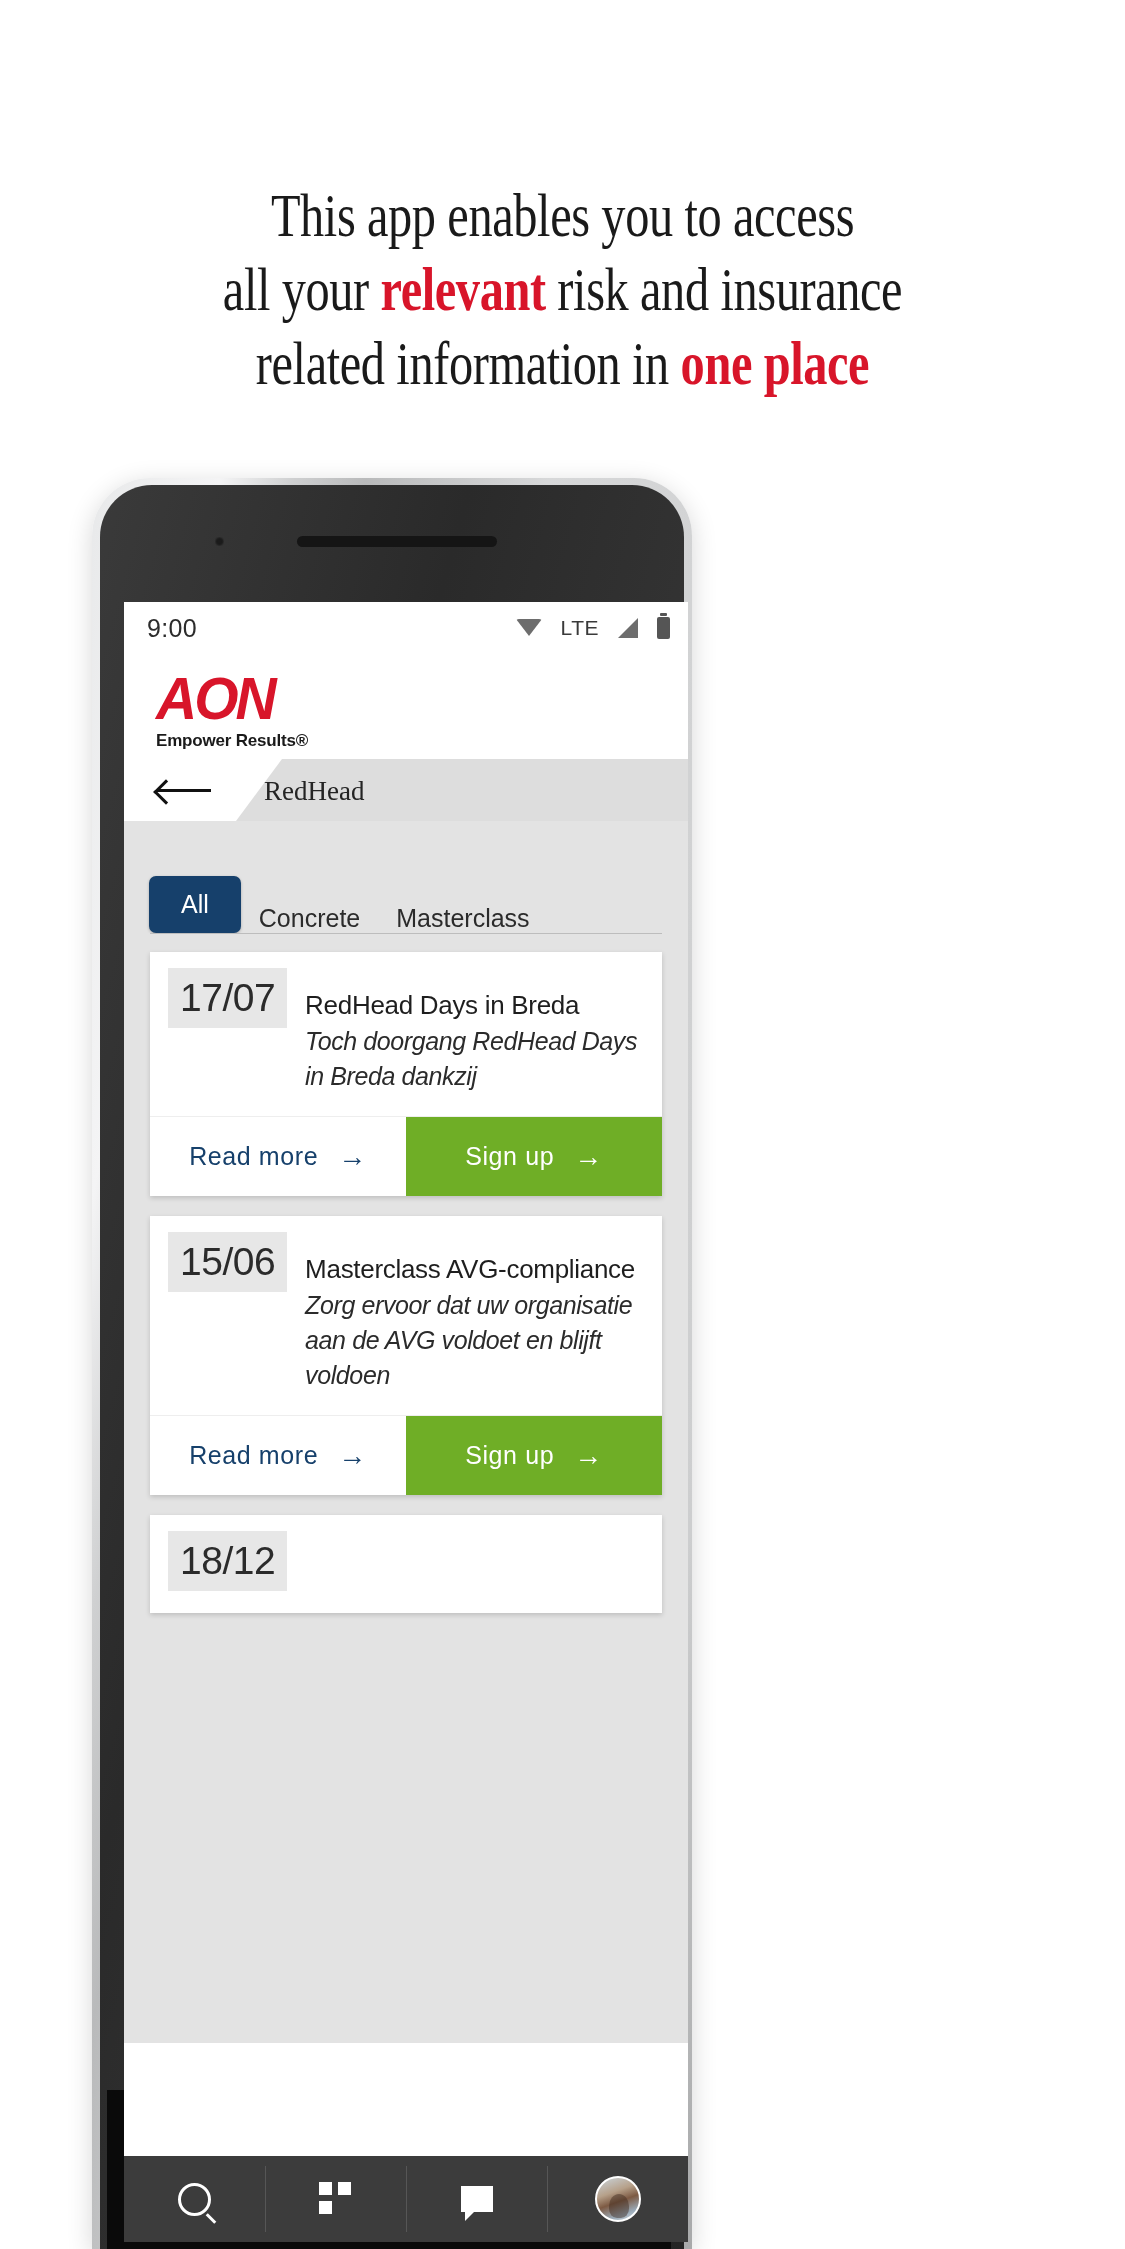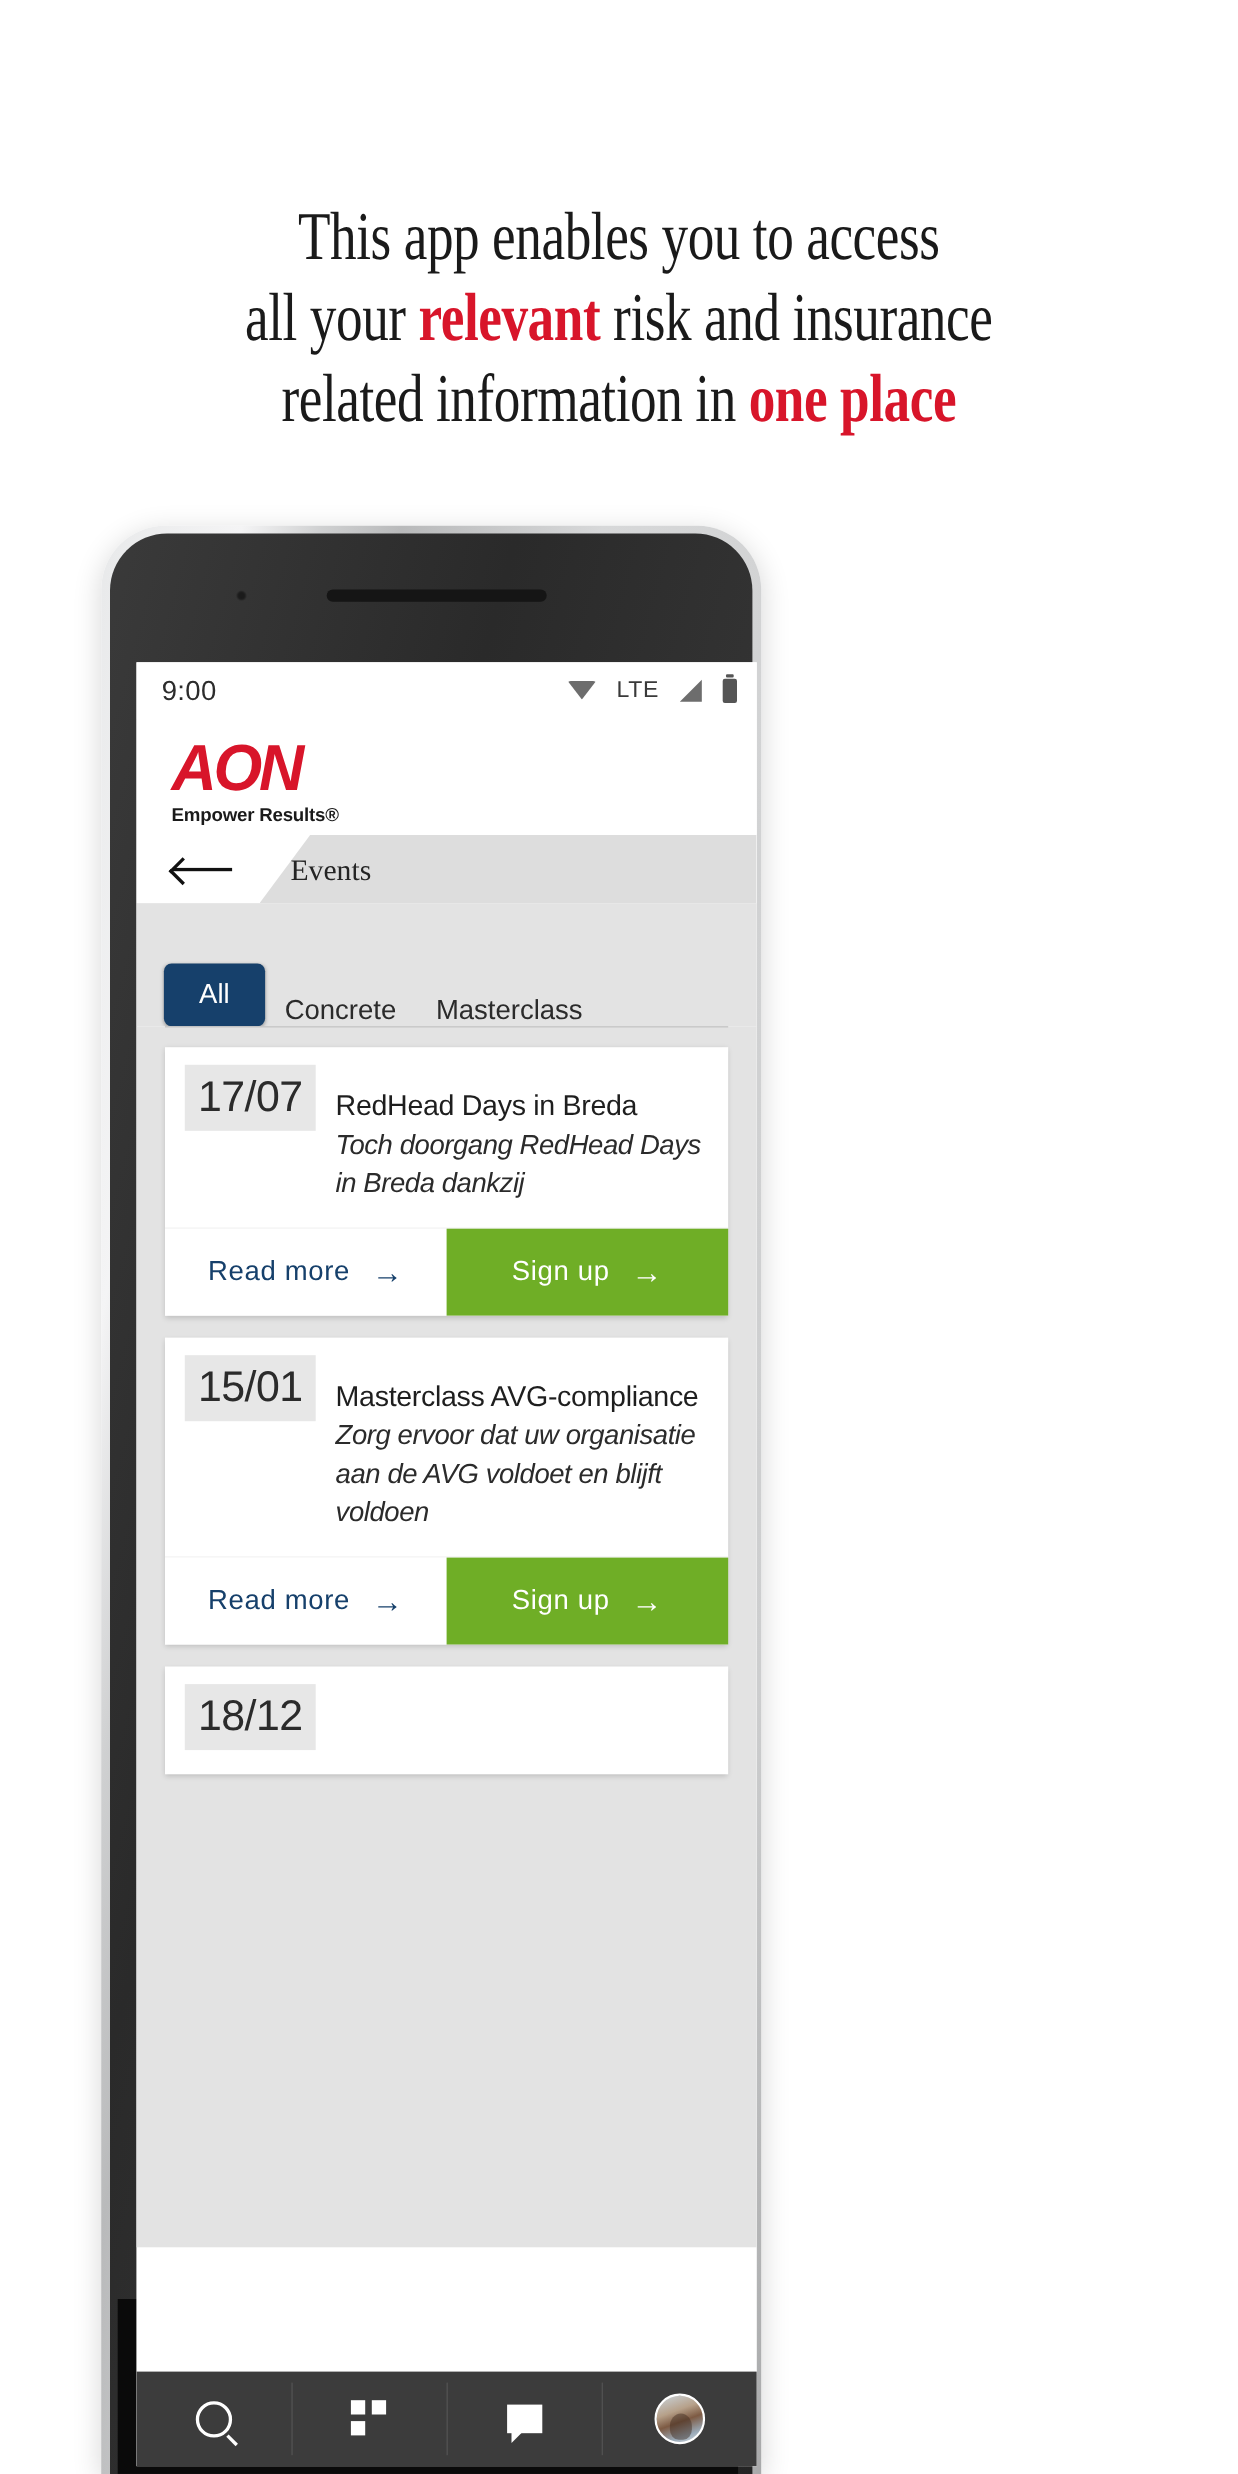--- a/index.html
+++ b/index.html
@@ -456,21 +456,21 @@
     </div>
 
     <div class="brand">
       <div class="aon-wordmark">AON</div>
       <div class="aon-tagline">Empower Results®</div>
     </div>
 
     <div class="titlebar">
       <div class="titlebar-panel"></div>
       <div class="back-arrow"></div>
-      <div class="titlebar-label">Events</div>
+      <div class="titlebar-label">RedHead</div>
     </div>
 
     <div class="filters">
       <div class="chip active">All</div>
       <div class="chip">Concrete</div>
       <div class="chip">Masterclass</div>
     </div>
 
     <div class="list">
       <div class="list-divider"></div>
@@ -490,21 +490,21 @@
           </div>
           <div class="btn btn-sign">
             <span>Sign up</span>
             <span class="arrow-r">→</span>
           </div>
         </div>
       </div>
 
       <div class="card">
         <div class="card-body">
-          <div class="card-date">15/01</div>
+          <div class="card-date">15/06</div>
           <div class="card-text">
             <div class="card-title">Masterclass AVG-compliance</div>
             <div class="card-sub">Zorg ervoor dat uw organisatie aan de AVG voldoet en blijft voldoen</div>
           </div>
         </div>
         <div class="card-actions">
           <div class="btn btn-read">
             <span>Read more</span>
             <span class="arrow-r">→</span>
           </div>

